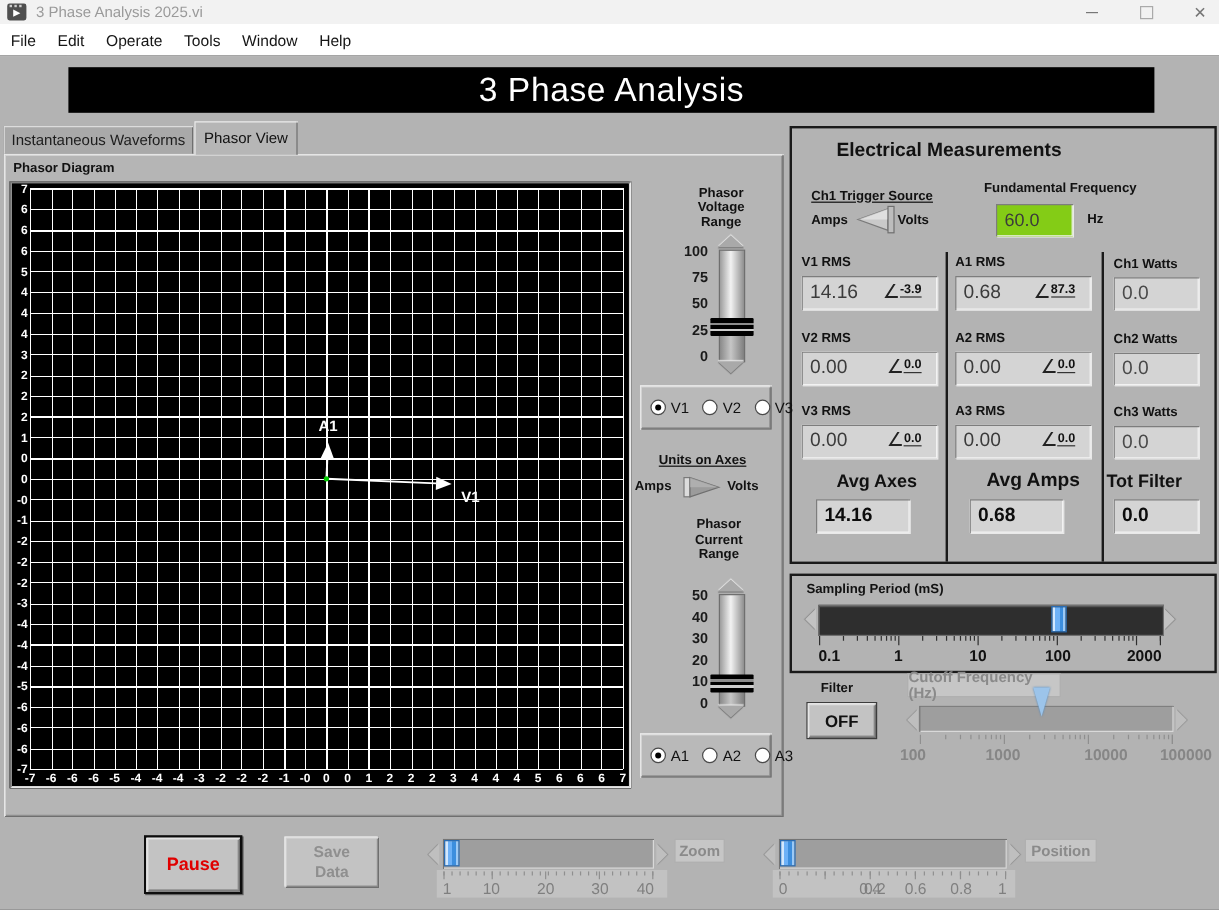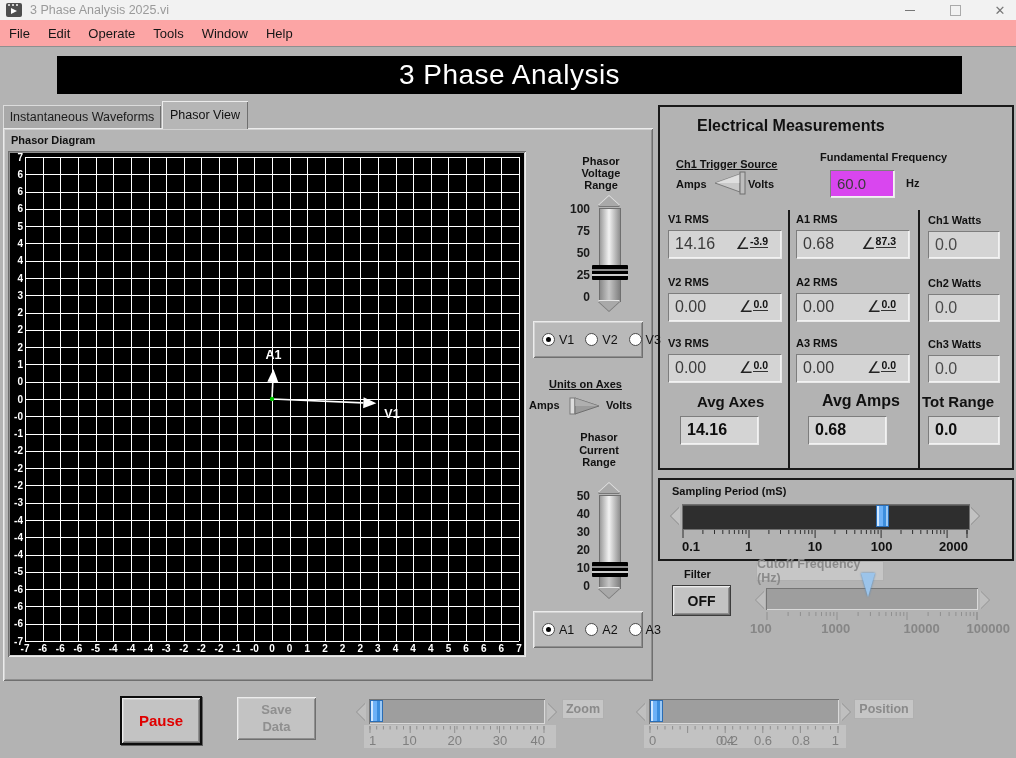--- a/index.html
+++ b/index.html
@@ -9,21 +9,21 @@
   .lbl{position:absolute;font-weight:bold;font-size:11px;color:#111;white-space:nowrap;}
   .raised{box-shadow:inset 1px 1px 0 #ececec,inset -1px -1px 0 #6f6f6f,inset 2px 2px 0 #d2d2d2,inset -2px -2px 0 #8f8f8f;}
   .sunken{box-shadow:inset 1px 1px 0 #6f6f6f,inset -1px -1px 0 #ececec,inset 2px 2px 0 #8f8f8f,inset -2px -2px 0 #d6d6d6;}
   
   #titlebar{position:absolute;left:0;top:0;width:1016px;height:20px;background:#f2f2f2;display:flex;align-items:center;}
   #titlebar .t{color:#9a9a9a;font-size:12.5px;margin-left:8px;}
   #lvicon{width:16px;height:14px;margin-left:6px;background:#4f4f4f;border-radius:2px;position:relative;}
   #lvicon:before{content:"";position:absolute;left:2px;top:1px;width:10px;height:1px;border-top:2px dotted #cfcfcf;}
   #lvicon:after{content:"";position:absolute;left:5px;top:5px;border-left:6px solid #fff;border-top:3.5px solid transparent;border-bottom:3.5px solid transparent;}
   .winbtn{width:32px;height:20px;display:flex;align-items:center;justify-content:center;color:#777;font-size:13px;}
-  #menubar{position:absolute;left:0;top:20px;width:1016px;height:27px;background:#fca5a5;display:flex;align-items:center;
+  #menubar{position:absolute;left:0;top:20px;width:1016px;height:27px;background:#ffffff;display:flex;align-items:center;
            border-bottom:1px solid #8f8f8f;box-sizing:border-box;}
   .menu-item{font-size:13px;color:#161616;padding:0 9px;}
   
   #banner{position:absolute;left:57px;top:56px;width:905px;height:38px;background:#000;display:flex;align-items:center;justify-content:center;}
   #banner span{color:#fff;font-size:28px;letter-spacing:.5px;}
   
   .tab{position:absolute;box-sizing:border-box;display:flex;align-items:center;justify-content:center;font-size:12.5px;}
   #tab1{left:3px;top:105px;width:158px;height:24px;background:#a9a9a9;
         box-shadow:inset 1px 1px 0 #dcdcdc,inset -1px 0 0 #6f6f6f;color:#1c1c1c;}
   #tab2{left:162px;top:101px;width:86px;height:28px;background:#b6b6b6;z-index:3;
@@ -341,21 +341,21 @@
   <div class="lbl underline" style="left:676px;top:158px;">Ch1 Trigger Source</div>
   <div class="lbl" style="left:676px;top:178px;">Amps</div>
   <svg class="abs" style="left:710px;top:171px;" width="36" height="24">
     <polygon points="5,12 30,3 30,21" fill="#c9c9c9" stroke="#7a7a7a"></polygon>
     <polygon points="5,12 30,3 30,12" fill="#eeeeee" opacity="0.6"></polygon>
     <rect x="30" y="1" width="5" height="22" fill="#bdbdbd" stroke="#6f6f6f"></rect>
   </svg>
   <div class="lbl" style="left:748px;top:178px;">Volts</div>
 
   <div class="lbl" style="left:820px;top:151px;">Fundamental Frequency</div>
-  <div class="mbox" style="left:830px;top:170px;width:64px;height:27px;background:#d946ef;">
+  <div class="mbox" style="left:830px;top:170px;width:64px;height:27px;background:#84cc16;">
     <span class="mval" style="font-size:15px;">60.0</span>
   </div>
   <div class="lbl" style="left:906px;top:177px;">Hz</div>
 
   <div class="divider-v" style="left:788px;top:210px;height:258px;"></div>
   <div class="divider-v" style="left:918px;top:210px;height:258px;"></div>
 
   <div class="lbl" style="left:668px;top:213px;">V1 RMS</div>
   <div class="mbox" style="left:668px;top:230px;width:113px;height:28px;">
     <span class="mval">14.16</span>
@@ -420,21 +420,21 @@
   </div>
 
   <div class="lbl" style="left:697px;top:393px;font-size:15px;">Avg Axes</div>
   <div class="mbox avg" style="left:680px;top:416px;width:78px;height:28px;">
     <span class="mval">14.16</span>
   </div>
   <div class="lbl" style="left:822px;top:392px;font-size:16px;">Avg Amps</div>
   <div class="mbox avg" style="left:808px;top:416px;width:78px;height:28px;">
     <span class="mval">0.68</span>
   </div>
-  <div class="lbl" style="left:922px;top:393px;font-size:15px;">Tot Range</div>
+  <div class="lbl" style="left:922px;top:393px;font-size:15px;">Tot Filter</div>
   <div class="mbox avg" style="left:928px;top:416px;width:71px;height:28px;">
     <span class="mval">0.0</span>
   </div>
 
   <div class="panel-border" style="left:658px;top:478px;width:356px;height:83px;"></div>
   <div class="lbl" style="left:672px;top:485px;">Sampling Period (mS)</div>
   <div class="harrow-l" style="left:671px;top:507px;"></div>
   <div class="dark-rail" style="left:682px;top:504px;width:286px;height:24px;">
     <div class="blue-handle" style="left:193px;top:0;"></div>
   </div>

